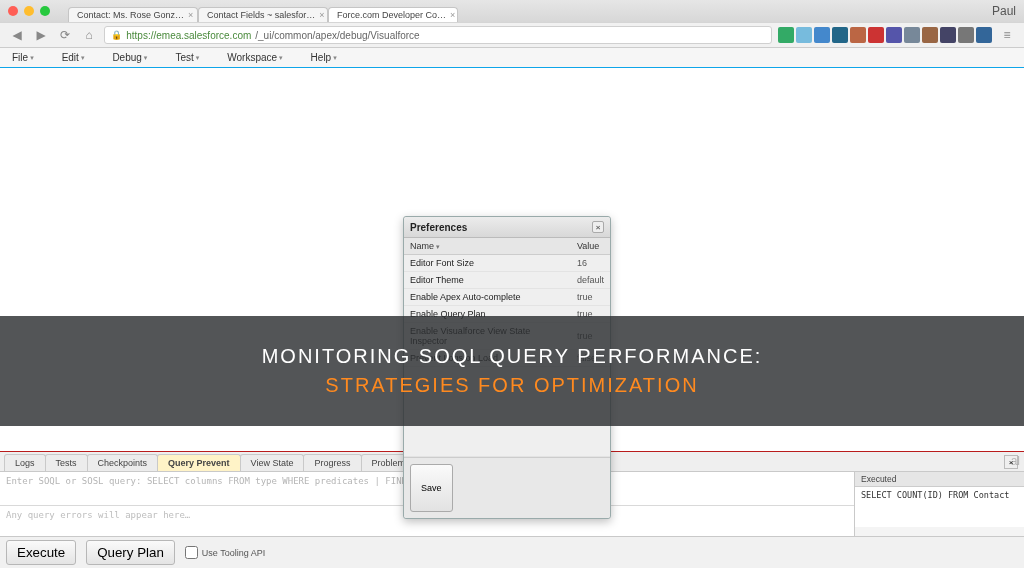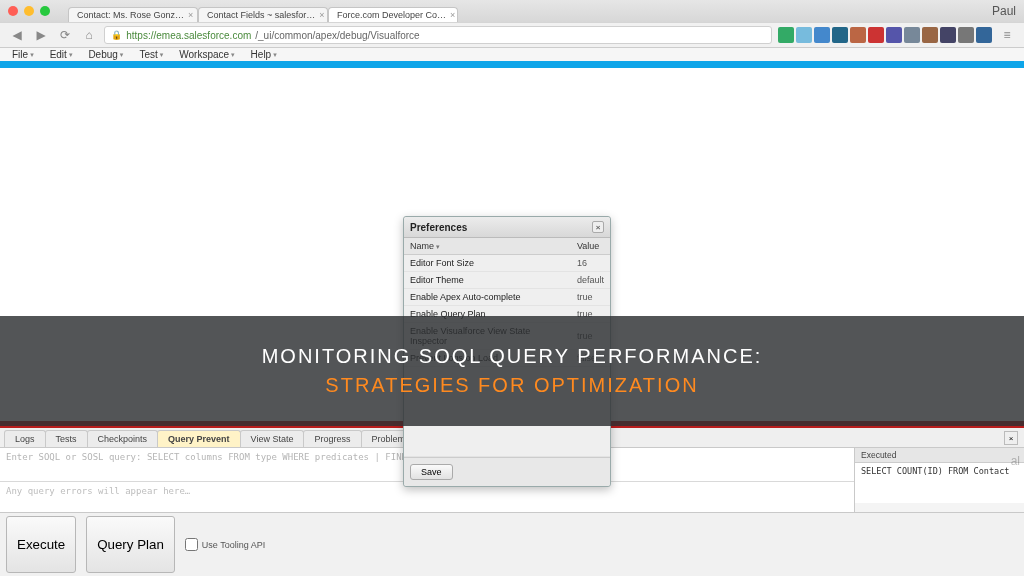--- a/index.html
+++ b/index.html
@@ -22,21 +22,21 @@
 .url { flex:1; background:#fff; border:1px solid #d0d0d0; border-radius:3px; height:18px; font-size:10px; color:#4a8a3c; display:flex; align-items:center; padding:0 6px; gap:4px; }
 .url .lock { color:#4a8a3c; font-size:9px; }
 .url .path { color:#666; }
 .exticons { display:flex; gap:2px; }
 .ext { width:16px; height:16px; background:#5b7ea3; border-radius:2px; font-size:8px; color:#fff; display:flex; align-items:center; justify-content:center; }
 .ext:nth-child(1){background:#3a6;} .ext:nth-child(2){background:#7bd;} .ext:nth-child(3){background:#48c;} .ext:nth-child(4){background:#268;}
 .ext:nth-child(5){background:#b64;} .ext:nth-child(6){background:#c33;} .ext:nth-child(7){background:#55a;} .ext:nth-child(8){background:#789;}
 .ext:nth-child(9){background:#964;} .ext:nth-child(10){background:#446;} .ext:nth-child(11){background:#777;} .ext:nth-child(12){background:#369;}
 
 
-.devmenu { height:20px; background:#f6f6f6; border-bottom:7px solid #0ea5e9; display:flex; align-items:center; padding:0 8px; gap:8px; font-size:10px; color:#333; }
+.devmenu { height:20px; background:#f6f6f6; border-bottom:1px solid #0ea5e9; display:flex; align-items:center; padding:0 8px; gap:20px; font-size:10px; color:#333; }
 .devmenu .mi { padding:2px 4px; display:flex; align-items:center; gap:2px; }
 .devmenu .mi .drop { font-size:7px; color:#888; }
 
 
 .content { flex:1; background:#fff; position:relative; }
 
 
 .overlay { position:absolute; left:0; right:0; top:248px; height:110px; background:rgba(45,48,50,0.82); display:flex; flex-direction:column; align-items:center; justify-content:center; gap:6px; z-index:50; }
 .overlay .l1 { font-size:20px; letter-spacing:2px; color:#fff; font-weight:400; }
 .overlay .l2 { font-size:20px; letter-spacing:2px; color:#ff8a1f; font-weight:400; }
@@ -45,38 +45,38 @@
 .prefs { position:absolute; left:403px; top:148px; width:208px; background:#efefef; border:1px solid #9aa; border-radius:3px; box-shadow:0 3px 10px rgba(0,0,0,.25); z-index:40; font-size:9px; color:#222; }
 .prefs .hd { background:linear-gradient(#ececec,#d8d8d8); border-bottom:1px solid #bbb; padding:4px 6px; font-weight:bold; font-size:10px; display:flex; justify-content:space-between; align-items:center; border-radius:3px 3px 0 0; }
 .prefs .close { width:12px; height:12px; border:1px solid #aaa; background:#eee; font-size:8px; display:flex; align-items:center; justify-content:center; color:#666; border-radius:2px; }
 .prefs table { width:100%; border-collapse:collapse; }
 .prefs th { text-align:left; background:#e6e6e6; padding:3px 6px; border-bottom:1px solid #ccc; font-weight:normal; color:#333; font-size:9px; }
 .prefs th:first-child::after { content:" ▾"; color:#777; font-size:7px; }
 .prefs td { padding:3px 6px; border-bottom:1px solid #e3e3e3; }
 .prefs td:last-child { color:#555; }
 .prefs .blank { height:90px; }
 .prefs .ft { padding:6px; border-top:1px solid #ccc; background:#e8e8e8; border-radius:0 0 3px 3px; }
-.prefs .save { background:linear-gradient(#fafafa,#e2e2e2); border:1px solid #aaa; border-radius:3px; padding:2px 10px; font-size:9px; }
-
-
-.bottom { position:absolute; left:0; right:0; bottom:0; background:#f6f6f6; border-top:7px solid #b91c1c; }
+.prefs .save { background:linear-gradient(#fafafa,#e2e2e2); border:1px solid #aaa; border-radius:3px; padding:18px 10px; font-size:9px; }
+
+
+.bottom { position:absolute; left:0; right:0; bottom:8px; background:#f6f6f6; border-top:1px solid #b91c1c; }
 .btabs { display:flex; align-items:flex-end; gap:0; padding:2px 4px 0; border-bottom:1px solid #c9c9c9; background:#efefef; }
 .btab { font-size:9px; padding:3px 10px; border:1px solid #c9c9c9; border-bottom:none; background:#ececec; color:#444; border-radius:3px 3px 0 0; margin-right:-1px; }
 .btab.active { background:#fff3c7; font-weight:bold; }
 .btabs .closepanel { margin-left:auto; width:14px; height:14px; border:1px solid #bbb; font-size:8px; display:flex; align-items:center; justify-content:center; margin-right:2px; margin-bottom:2px; }
 .qrow { display:flex; }
 .qleft { flex:1; display:flex; flex-direction:column; }
 .qinput { height:34px; background:#fff; border-bottom:1px solid #d9d9d9; font-size:9px; color:#b5b5b5; padding:4px 6px; font-family: Menlo, monospace; }
 .qerr { height:30px; background:#fff; font-size:9px; color:#bdbdbd; padding:4px 6px; font-family: Menlo, monospace; }
 .history { width:170px; border-left:1px solid #c9c9c9; background:#f4f4f4; }
 .history .hhd { background:linear-gradient(#d3e8f6,#bfdcef); font-size:9px; font-weight:bold; padding:3px 6px; color:#2a4a6a; border-bottom:1px solid #aecde2; }
 .history .hsub { background:#e6e6e6; font-size:8.5px; padding:2px 6px; color:#444; border-bottom:1px solid #ccc; }
 .history .hitem { background:#fff; font-size:8.5px; padding:3px 6px; color:#333; font-family: Menlo, monospace; height:40px; }
 .footbar { display:flex; align-items:center; gap:10px; padding:3px 6px; border-top:1px solid #c9c9c9; background:#f1f1f1; font-size:9px; }
-.footbar .btn { background:linear-gradient(#fafafa,#e4e4e4); border:1px solid #b7b7b7; border-radius:3px; padding:20px 10px; }
+.footbar .btn { background:linear-gradient(#fafafa,#e4e4e4); border:1px solid #b7b7b7; border-radius:3px; padding:4px 10px; }
 .footbar label { display:flex; align-items:center; gap:4px; color:#555; }
 .watermark { position:absolute; right:4px; bottom:108px; font-size:12px; color:rgba(0,0,0,.25); z-index:60; }
 </style>
 </head>
 <body>
 
 <div class="macwin">
 
   <div class="titlebar">
     <div class="dot r"></div>

